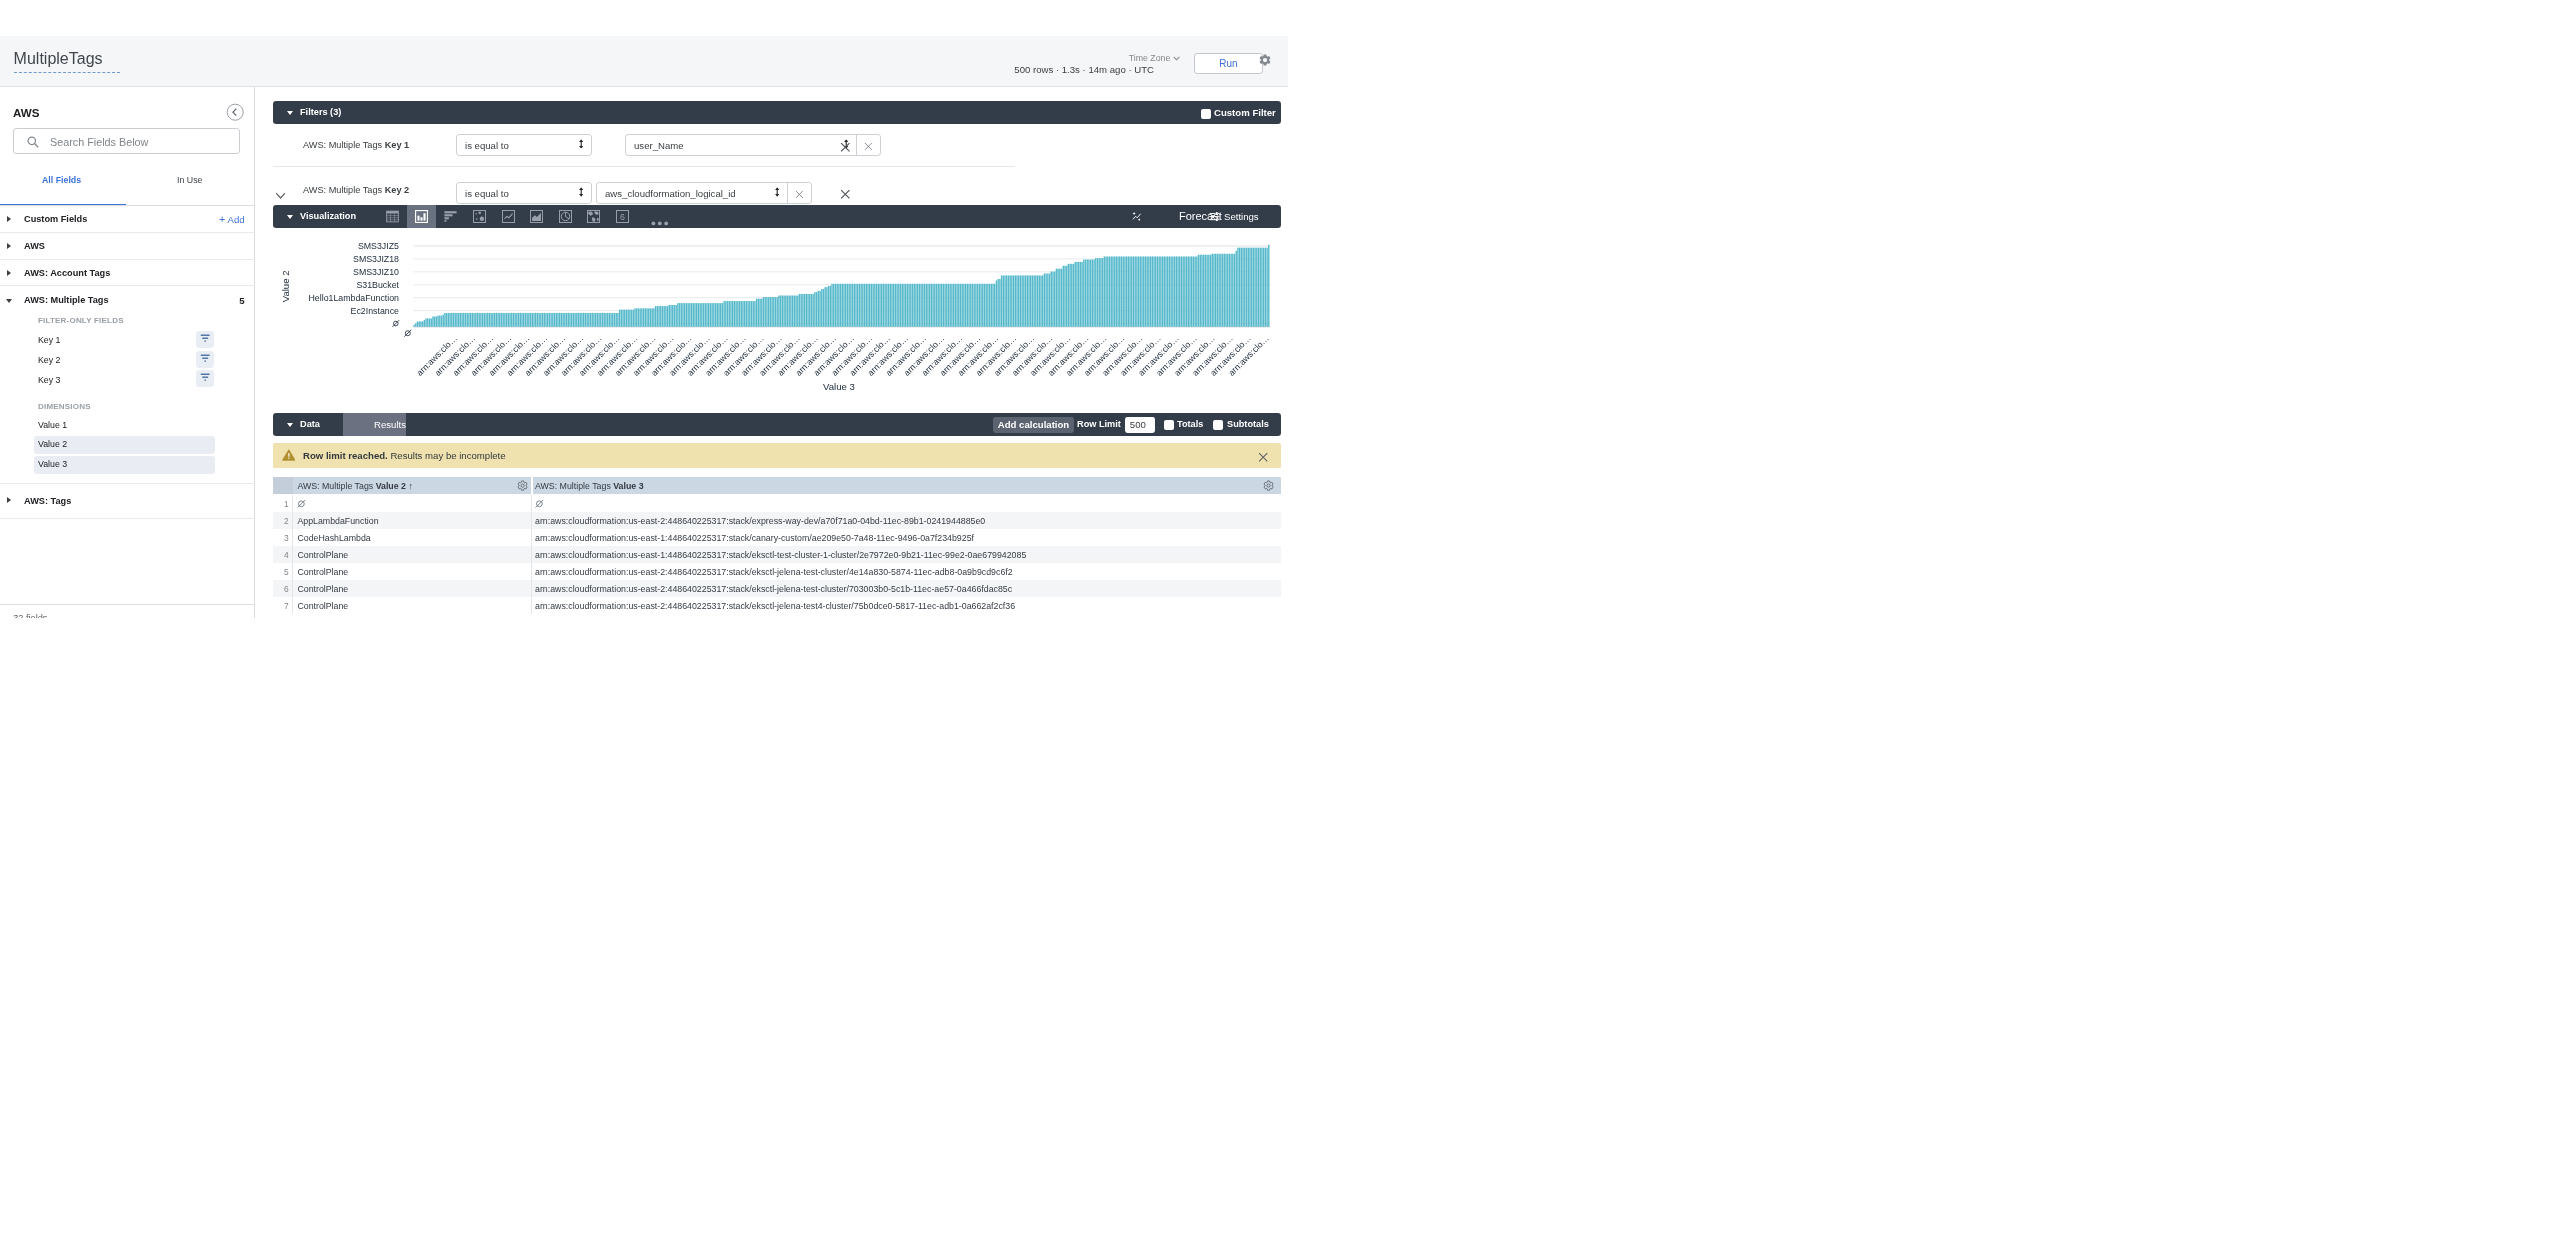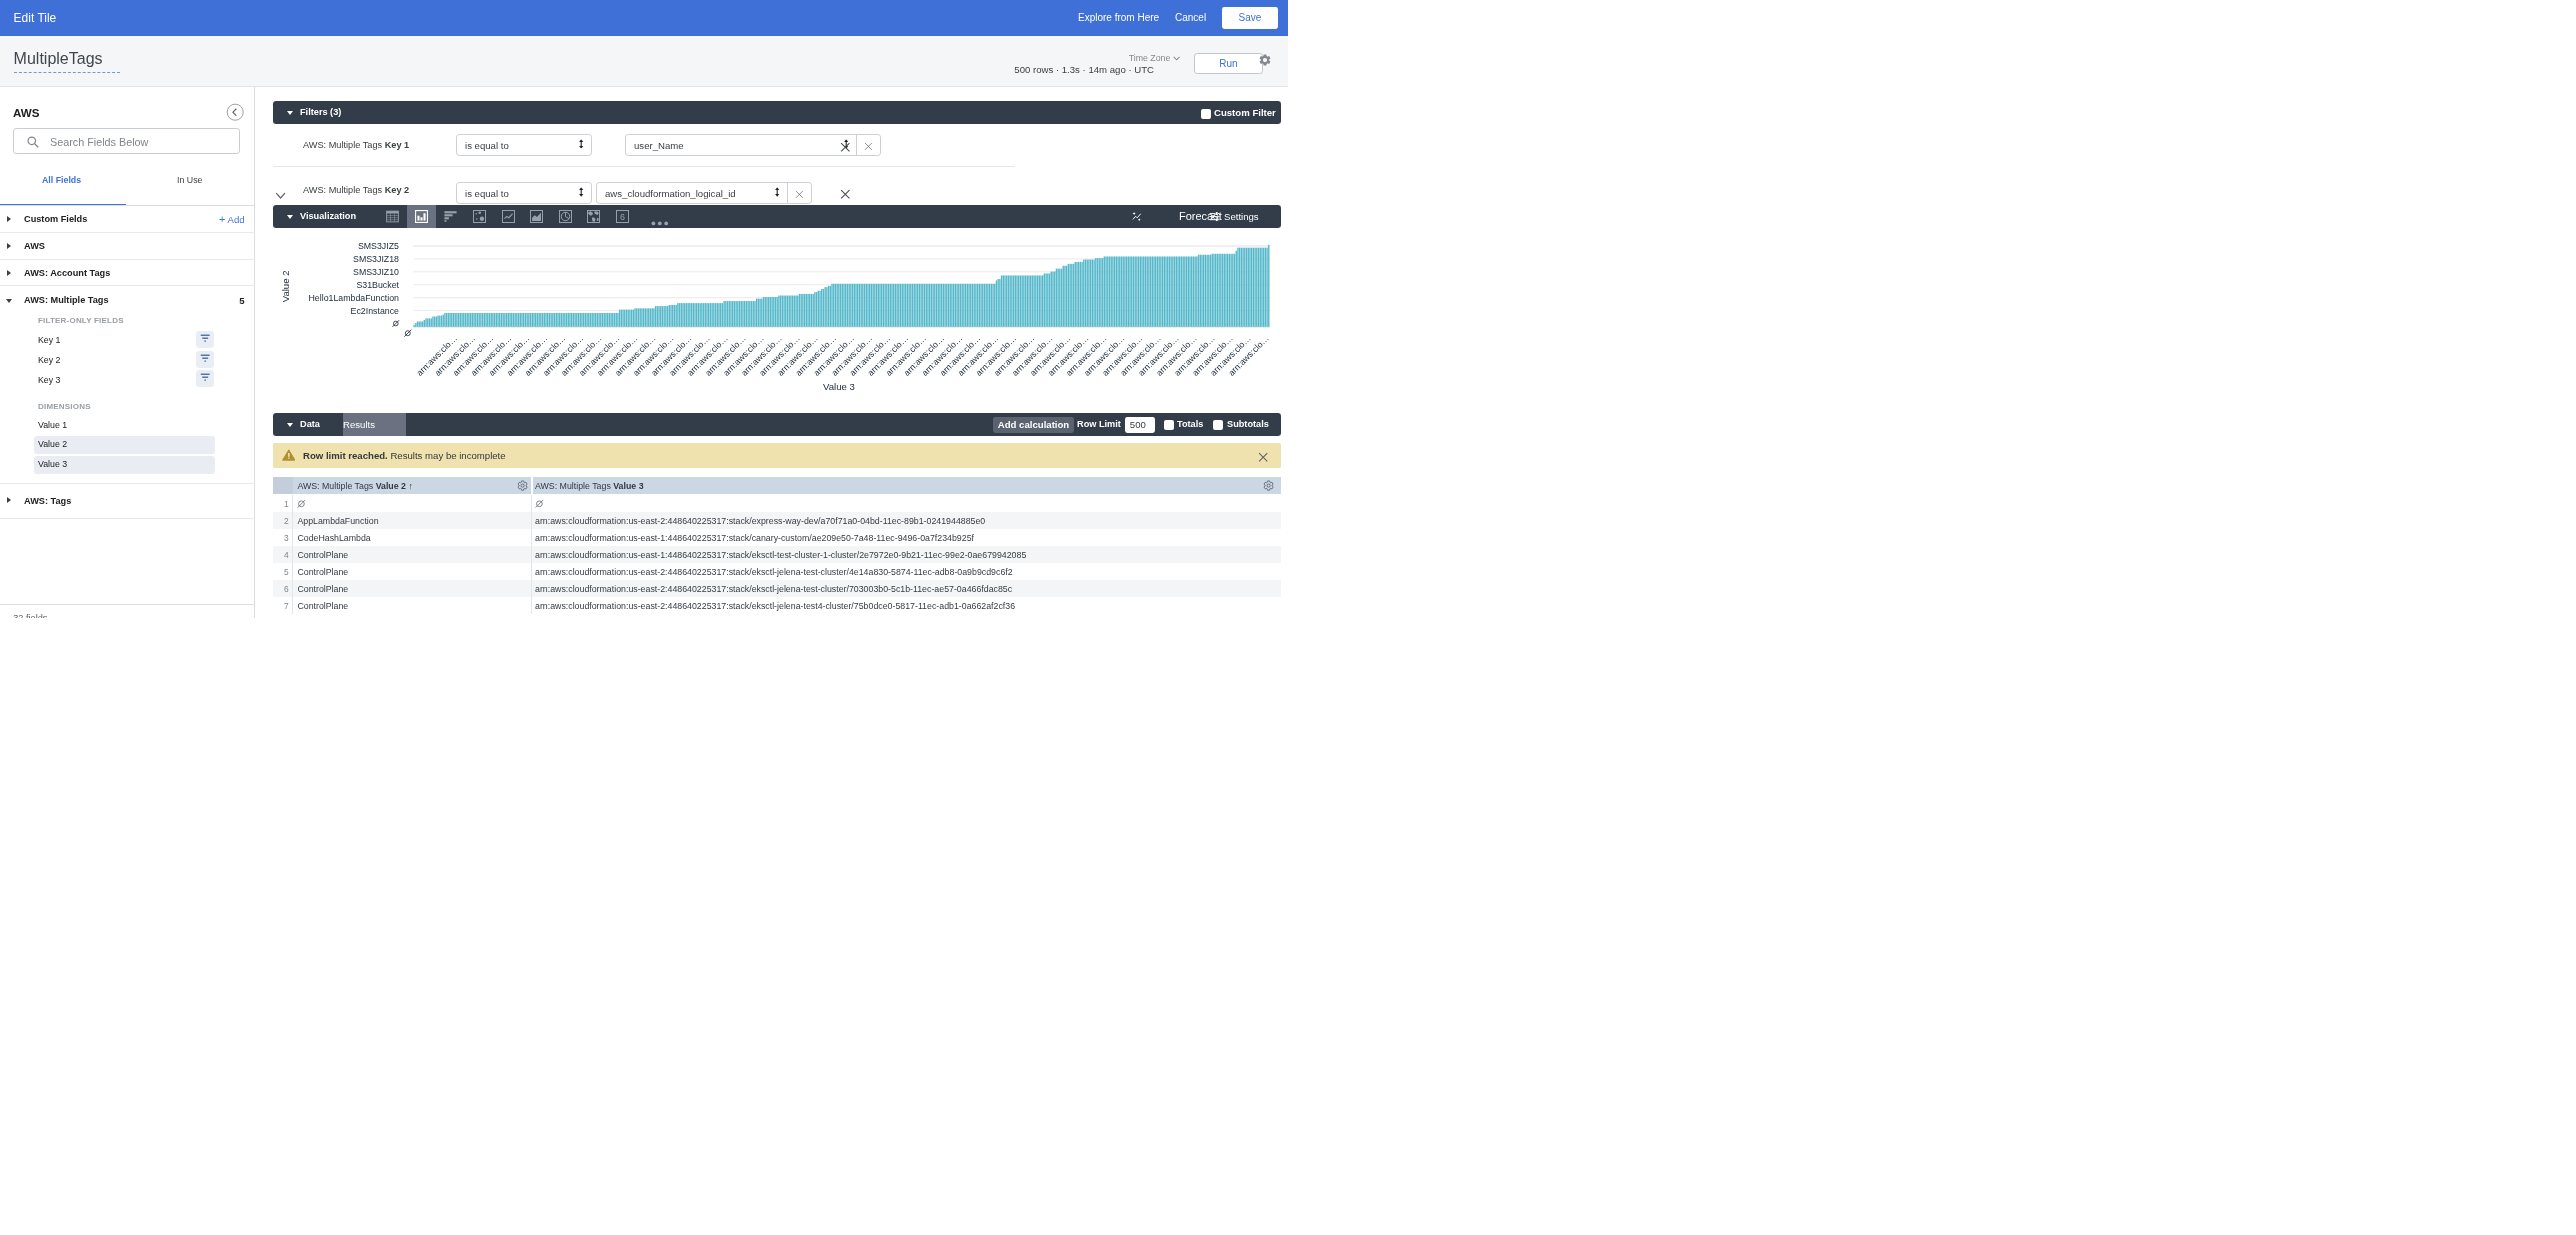--- a/index.html
+++ b/index.html
@@ -51,26 +51,20 @@
 #thead{position:absolute;left:273px;top:477px;width:1008px;height:17px;background:#cbd7e3;font-size:8.8px;color:#333a42}
 .trow{position:absolute;left:273px;width:1008px;height:17px;font-size:8.8px;color:#343b44}
 .gut{position:absolute;left:0;top:0;width:20px;height:100%;border-right:0.8px solid #e2e5e9}
 .rnum{position:absolute;left:0;width:15.6px;top:50%;transform:translateY(-50%);text-align:right;font-size:8.4px;color:#80868b}
 .c1{position:absolute;left:24.4px;top:50%;transform:translateY(-50%);white-space:nowrap}
 .c2{position:absolute;left:262px;top:50%;transform:translateY(-50%);white-space:nowrap}
 .cdiv{position:absolute;left:258px;top:0;height:100%;border-left:0.8px solid #e2e5e9}
 </style></head><body>
 <div id="page">
 
-<div id="topbar">
-  <div class="title">Edit Tile</div>
-  <div class="lnk" style="left:1078px">Explore from Here</div>
-  <div class="lnk" style="left:1175px">Cancel</div>
-  <div id="savebtn">Save</div>
-</div>
 
 <div id="titlerow">
   <div id="qtitle">MultipleTags<div class="dash"></div></div>
   <div id="tz">Time Zone <svg width="7.2" height="4.8" viewBox="0 0 10 6">
           <polyline points="1,1 5,5 9,1" fill="none" stroke="#84888d" stroke-width="1.4"></polyline>
         </svg></div>
   <div id="stats">500 rows · 1.3s · 14m ago · UTC</div>
   <div id="runbtn">Run</div>
   <div id="hgear_x"><svg width="14" height="14" viewBox="0 0 24 24">
           <path fill="#84898f" d="M19.14 12.94c.04-.3.06-.61.06-.94 0-.32-.02-.64-.07-.94l2.03-1.58c.18-.14.23-.41.12-.61l-1.92-3.32c-.12-.22-.37-.29-.59-.22l-2.39.96c-.5-.38-1.03-.7-1.62-.94l-.36-2.54c-.04-.24-.24-.41-.48-.41h-3.84c-.24 0-.43.17-.47.41l-.36 2.54c-.59.24-1.13.57-1.62.94l-2.39-.96c-.22-.08-.47 0-.59.22L2.74 8.87c-.12.21-.08.47.12.61l2.03 1.58c-.05.3-.09.63-.09.94s.02.64.07.94l-2.03 1.58c-.18.14-.23.41-.12.61l1.92 3.32c.12.22.37.29.59.22l2.39-.96c.5.38 1.03.7 1.62.94l.36 2.54c.05.24.24.41.48.41h3.84c.24 0 .44-.17.47-.41l.36-2.54c.59-.24 1.13-.56 1.62-.94l2.39.96c.22.08.47 0 .59-.22l1.92-3.32c.12-.22.07-.47-.12-.61l-2.01-1.58zM12 15.6c-1.98 0-3.6-1.62-3.6-3.6s1.62-3.6 3.6-3.6 3.6 1.62 3.6 3.6-1.62 3.6-3.6 3.6z"></path>
@@ -886,21 +880,21 @@
           <circle cx="168" cy="131.5" r="3.1"></circle>
           <line x1="163.6" y1="135.9" x2="172.4" y2="127.1"></line>
         </g>
 <text x="19" y="73" font-size="12" fill="#222f3e" transform="rotate(-90 19 73)" text-anchor="middle" font-family="'Liberation Sans',sans-serif">Value 2</text>
 <text x="707" y="202" font-size="12" fill="#222f3e" text-anchor="middle" font-family="'Liberation Sans',sans-serif">Value 3</text>
 </svg></div>
 
 <div class="dbar" style="top:413px">
   <div class="tri"></div>
       <div class="cap">Data</div>
-  <div class="abs" style="left:70px;top:0;width:63px;height:23px;background:#6b7180;text-align:left;line-height:23px;font-size:9.6px">Results</div>
+  <div class="abs" style="left:70px;top:0;width:63px;height:23px;background:#6b7180;text-align:right;line-height:23px;font-size:9.6px">Results</div>
   <div class="abs" style="left:720px;top:4.2px;width:81px;height:16px;background:#5c6370;border-radius:2.4px;text-align:center;line-height:16px;font-size:9.6px;font-weight:bold">Add calculation</div>
   <div class="dtx" style="left:804px;top:0;line-height:23px;font-size:9.2px">Row Limit</div>
   <div class="abs" style="left:852px;top:3.6px;width:30px;height:16px;background:#fff;border-radius:2.4px;font-size:9.6px;color:#3c4043;line-height:16px;padding-left:4.8px">500</div>
   <div class="cb" style="left:891px;top:7.2px;width:9.8px;height:9.8px"></div>
   <div class="dtx" style="left:904px;top:0;line-height:23px">Totals</div>
   <div class="cb" style="left:940px;top:7.2px;width:9.8px;height:9.8px"></div>
   <div class="dtx" style="left:954px;top:0;line-height:23px">Subtotals</div>
 </div>
 
 <div class="abs" style="left:273px;top:443px;width:1008px;height:25px;background:#f0e2ae;border-radius:1.6px">

